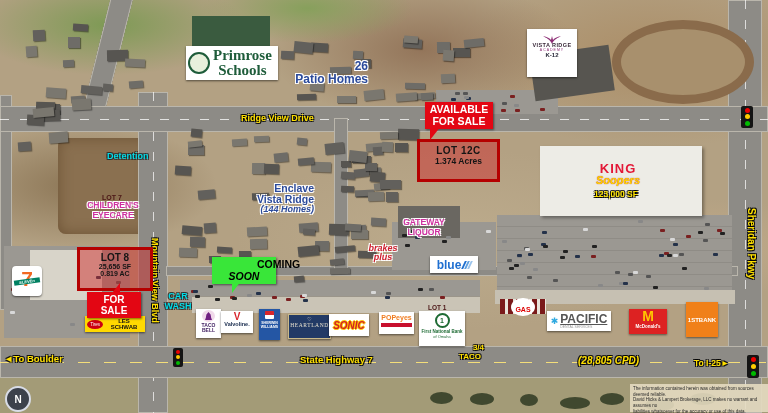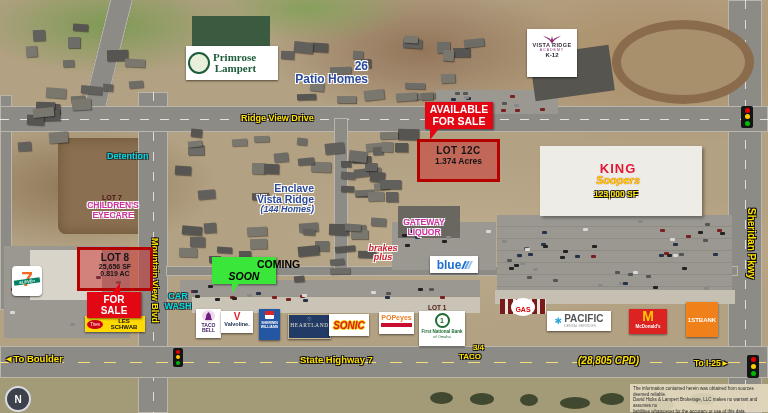--- a/index.html
+++ b/index.html
@@ -290,23 +290,23 @@
       <div style="position: absolute; left: 470px; top: 393px; width: 24px; height: 12px; background: rgb(47, 58, 34); border-radius: 50%; z-index: 1; opacity: 0.85;"></div>
       <div style="position: absolute; left: 520px; top: 394px; width: 18px; height: 12px; background: rgb(47, 58, 34); border-radius: 50%; z-index: 1; opacity: 0.85;"></div>
       <div style="position: absolute; left: 560px; top: 397px; width: 30px; height: 12px; background: rgb(47, 58, 34); border-radius: 50%; z-index: 1; opacity: 0.85;"></div>
       <div style="position: absolute; left: 600px; top: 393px; width: 24px; height: 12px; background: rgb(47, 58, 34); border-radius: 50%; z-index: 1; opacity: 0.85;"></div>
       <div style="position: absolute; left: 645px; top: 399px; width: 29px; height: 12px; background: rgb(47, 58, 34); border-radius: 50%; z-index: 1; opacity: 0.85;"></div>
       <div style="position: absolute; left: 690px; top: 393px; width: 26px; height: 12px; background: rgb(47, 58, 34); border-radius: 50%; z-index: 1; opacity: 0.85;"></div>
     </div>
 
   <div class="whitesign" style="left:186px;top:46px;width:88px;height:30px;display:flex;align-items:center;gap:3px;padding:2px;">
     <span style="width:18px;height:18px;border-radius:50%;border:2px solid #1e5c3a;background:#e8f0dc;flex:0 0 auto;"></span>
-    <span style="text-align:right;font-family:'Liberation Serif',serif;color:#1e5c3a;font-size:11px;line-height:1;font-weight:bold;">
+    <span style="text-align:center;font-family:'Liberation Serif',serif;color:#1e5c3a;font-size:15px;line-height:1;font-weight:bold;">
       <span style="display:block;">Primrose</span>
-      <span style="display:block;">Lampert</span>
+      <span style="display:block;">Schools</span>
     </span>
   </div>
 
   <div class="blabel" style="left:276px;top:60px;width:92px;font-size:12px;line-height:1.05;">
     <span style="display:block;">26</span>
     <span style="display:block;">Patio Homes</span>
   </div>
 
   <div class="whitesign" style="left:527px;top:29px;width:48px;height:44px;padding:2px 1px;">
     <span style="display:block;height:11px;">
@@ -444,21 +444,21 @@
   </div>
 
   <div class="abs" style="left:500px;top:299px;width:46px;height:15px;background:repeating-linear-gradient(90deg,#7a1a1a 0 5px,#e8e4da 5px 8px);z-index:6;display:flex;align-items:center;justify-content:center;">
     <span style="background:#fff;border-radius:50%;padding:0 4px;">
       <span style="font-size:7px;font-weight:900;color:#d00;">GAS</span>
     </span>
   </div>
   <div class="whitesign" style="left:547px;top:311px;width:64px;height:20px;display:flex;align-items:center;justify-content:center;gap:2px;">
     <span style="font-size:9px;color:#2ea9e0;">✱</span>
     <span style="text-align:left;">
-      <span style="display:block;font-size:10px;font-weight:bold;color:#555;line-height:1;">PACIFIC</span>
+      <span style="display:block;font-size:12px;font-weight:bold;color:#555;line-height:1;text-decoration:underline;">PACIFIC</span>
       <span style="display:block;font-size:3.5px;color:#999;">DENTAL SERVICES</span>
     </span>
   </div>
   <div class="abs" style="left:629px;top:309px;width:38px;height:25px;background:#d historic22;background:#d22;z-index:6;text-align:center;box-shadow:0 1px 2px rgba(0,0,0,.5);">
     <span style="display:block;font-size:14px;font-weight:900;color:#ffc600;line-height:1.1;">M</span>
     <span style="display:block;font-size:4.5px;color:#fff;font-weight:bold;">McDonald's</span>
   </div>
   <div class="abs" style="left:686px;top:302px;width:32px;height:35px;background:#f08019;z-index:6;display:flex;align-items:center;justify-content:center;box-shadow:0 1px 2px rgba(0,0,0,.5);">
     <span style="font-size:6px;font-weight:900;color:#fff;">1STBANK</span>
   </div>

